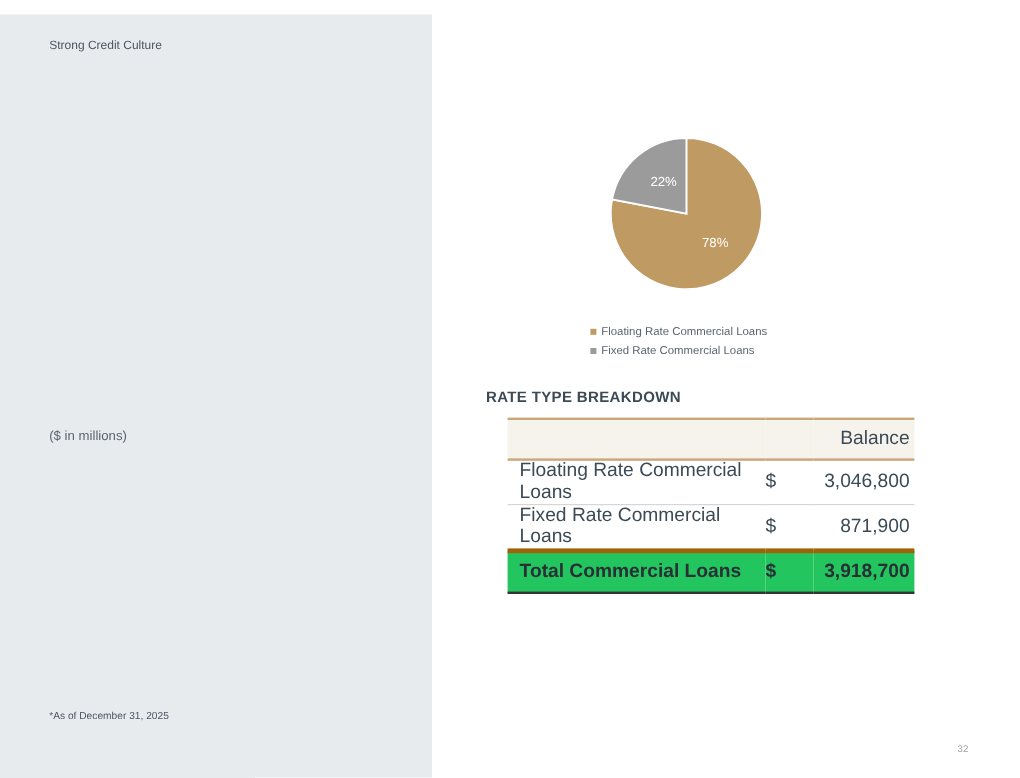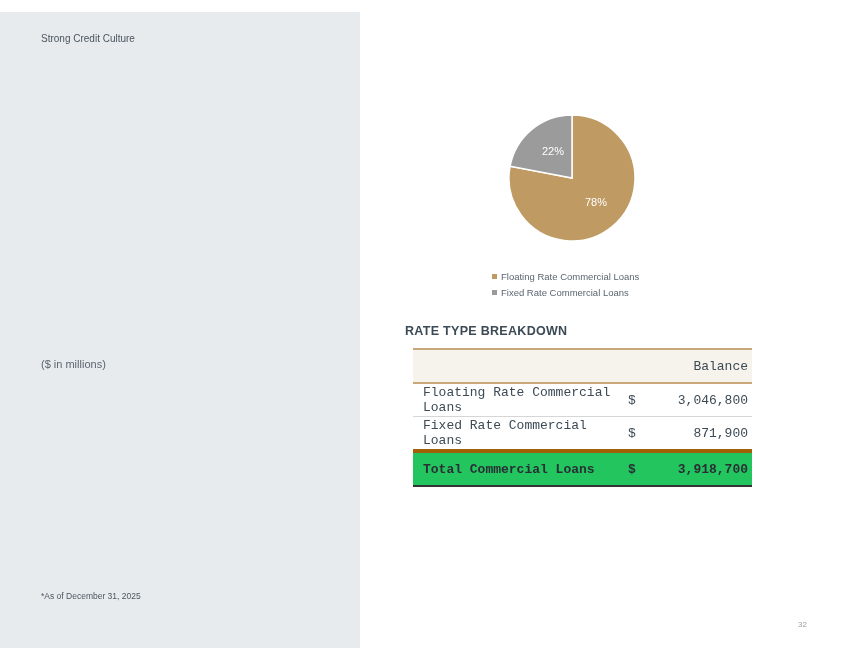--- a/index.html
+++ b/index.html
@@ -8,21 +8,21 @@
   .section-label { position: absolute; left: 41px; top: 21px; font-size: 10px; color: #4a5560; }
   .page-title { position: absolute; left: 41px; top: 288px; font-size: 21px; line-height: 24px; color: #3c4a55; font-weight: bold; }
   .subtitle { position: absolute; left: 41px; top: 346px; font-size: 11px; color: #5a6570; }
   .footnote { position: absolute; left: 41px; top: 579px; font-size: 8.5px; color: #4a5560; }
   .page-number { position: absolute; left: 798px; top: 620px; font-size: 8px; color: #9aa0a6; }
   .pie { position: absolute; left: 509px; top: 115px; width: 126px; height: 126px; }
   .legend { position: absolute; left: 492px; top: 268px; font-size: 9.5px; color: #5a6570; }
   .legend-item { display: flex; align-items: center; height: 16px; }
   .swatch { width: 5px; height: 5px; margin-right: 4px; display: inline-block; }
   .table-title { position: absolute; left: 405px; top: 324px; font-size: 12.5px; font-weight: bold; color: #3c4a55; letter-spacing: 0.3px; }
-  table.breakdown { position: absolute; left: 413px; top: 348px; width: 339px; border-collapse: collapse; font-size: 13px; color: #3c4a55; font-family: Liberation Mono, monospace; }
+  table.breakdown { position: absolute; left: 423px; top: 348px; width: 339px; border-collapse: collapse; font-size: 16px; color: #3c4a55; }
   table.breakdown td { height: 32px; padding: 0; }
   .hdr td { background: #f6f2ec; border-top: 2px solid #c8a878; border-bottom: 2px solid #c8a878; }
   .row td { border-bottom: 1px solid #d6d6d6; }
   .total td { background: #22c55e; border-top: 4px solid #a16207; border-bottom: 2px solid #333; font-weight: bold; color: #2a2f35; }
   .c-label { padding-left: 10px !important; }
   .c-cur { width: 40px; text-align: left; }
   .c-val { width: 80px; text-align: right; padding-right: 4px !important; }
 </style>
 </head>
 <body>

